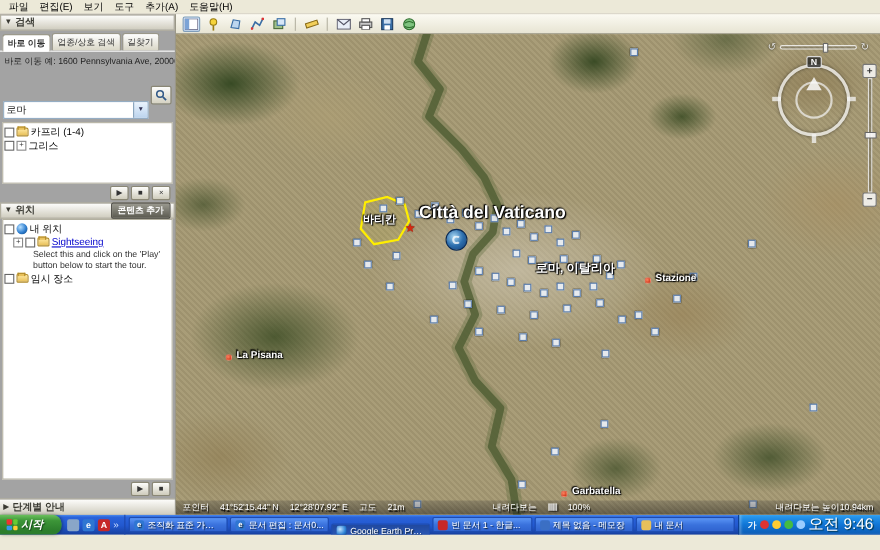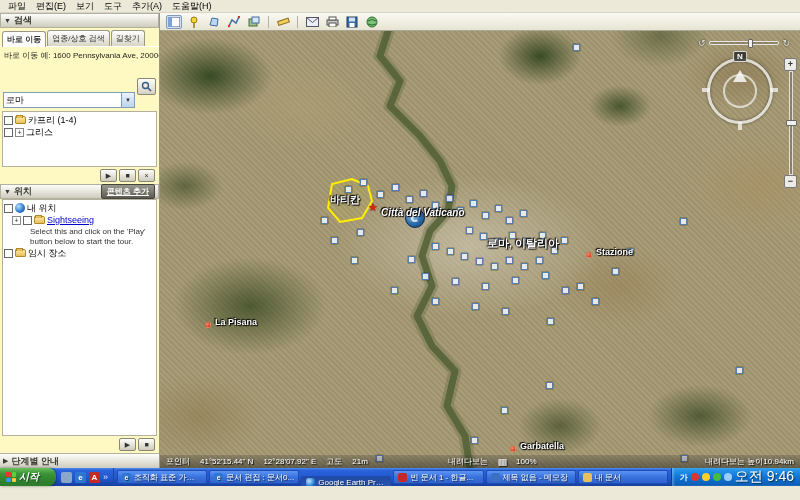--- a/index.html
+++ b/index.html
@@ -21,28 +21,28 @@
 
   
   .menubar { height:13px; background:#ece9d8; border-bottom:1px solid #d8d4c8;
     display:flex; align-items:center; gap:2px; padding:0 4px; color:#000; }
   .menubar span { padding:0 4px; }
 
   
   .mainrow { display:flex; height:455px; }
 
   
-  .sidebar { width:160px; background:#fef9c3; border-right:1px solid #9a9788;
+  .sidebar { width:160px; background:#a3a3a3; border-right:1px solid #9a9788;
     display:flex; flex-direction:column; overflow:hidden; }
   .panel-head { height:15px; display:flex; align-items:center; padding:0 3px;
     background:linear-gradient(to bottom,#fdfdfb,#cfccbe); border:1px solid #b3b0a0;
     font-weight:bold; color:#3a3a33; }
   .panel-head .arr { font-size:7px; margin-right:3px; }
   .addcontent { margin-left:auto; font-size:8px; color:#fff; padding:1px 5px;
-    background:linear-gradient(to bottom,#9a998f,#5c5b51); border:1px solid #44433c; border-radius:2px;text-decoration:underline; }
+    background:linear-gradient(to bottom,#9a998f,#5c5b51); border:1px solid #44433c; border-radius:2px; }
   .tabs { display:flex; align-items:flex-end; height:19px; padding:2px 2px 0 2px; gap:1px;
     border-bottom:1px solid #fff; }
   .tab { padding:2px 4px; font-size:8px; background:linear-gradient(to bottom,#fefefe,#d9d6c6);
     border:1px solid #9a9788; border-bottom:none; border-radius:3px 3px 0 0; color:#333; white-space:nowrap; }
   .tab.active { background:#fff; font-weight:bold; position:relative; top:1px; }
   .hint { padding:3px 4px 2px 4px; font-size:8px; color:#222; white-space:nowrap; overflow:hidden; }
   .inputrow { display:flex; align-items:center; padding:1px 3px 3px 3px; gap:2px; }
   .combo { flex:1; display:flex; border:1px solid #7f9db9; background:#fff; height:16px;margin-top:28px; }
   .combo input { flex:1; border:none; outline:none; font-size:9px; padding:1px 2px; width:80px; }
   .combo .drop { width:13px; background:linear-gradient(to bottom,#eaf3fd,#bcd4ee);
@@ -420,21 +420,21 @@
             <div class="pmk" style="left: 191px; top: 226px;"></div>
             <div class="pmk" style="left: 231px; top: 256px;"></div>
             <div class="pmk" style="left: 197px; top: 198px;"></div>
             <div class="pmk" style="left: 248px; top: 225px;"></div>
           </div>
 
         <span class="blueswirl" style="left:245px; top:177px;"></span>
 
         <span class="maplabel" style="left:170px; top:162px; font-size:10px;">바티칸</span>
         <span class="redstar" style="left:208px; top:170px;">★</span>
-        <span class="maplabel" style="left:221px; top:176px; font-size:10px;font-style:italic;">Città del Vaticano</span>
+        <span class="maplabel" style="left:221px; top:154px; font-size:16px;">Città del Vaticano</span>
         <span class="maplabel" style="left:327px; top:205px; font-size:11px;">로마, 이탈리아</span>
         <span class="reddot" style="left:426px; top:221px;"></span>
         <span class="maplabel" style="left:436px; top:216px; font-size:9px;">Stazione</span>
         <span class="reddot" style="left:45px; top:291px;"></span>
         <span class="maplabel" style="left:55px; top:286px; font-size:9px;">La Pisana</span>
         <span class="reddot" style="left:350px; top:415px;"></span>
         <span class="maplabel" style="left:360px; top:410px; font-size:9px;">Garbatella</span>
 
         <div class="tiltslider">
           <span>↺</span>

